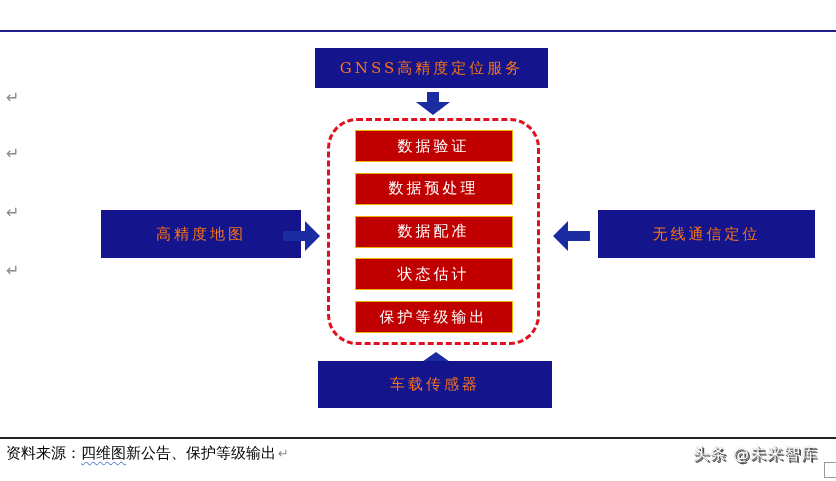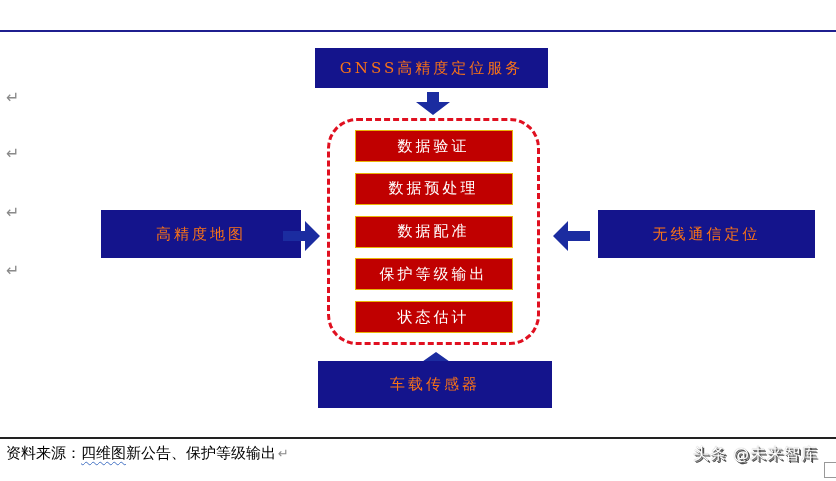--- a/index.html
+++ b/index.html
@@ -94,22 +94,22 @@
   <div class="navy-box gnss">GNSS高精度定位服务</div>
 
   <svg class="arrow a-down" width="34" height="23">
     <polygon points="11,0 23,0 23,10 34,10 17,23 0,10 11,10"></polygon>
   </svg>
 
   <div class="dashed-box">
     <div class="step">数据验证</div>
     <div class="step">数据预处理</div>
     <div class="step">数据配准</div>
+    <div class="step">状态估计</div>
     <div class="step">保护等级输出</div>
-    <div class="step">状态估计</div>
   </div>
 
   <div class="navy-box lbox">高精度地图</div>
   <svg class="arrow a-right" width="37" height="30">
     <polygon points="0,10 22,10 22,0 37,15 22,30 22,20 0,20"></polygon>
   </svg>
 
   <div class="navy-box rbox">无线通信定位</div>
   <svg class="arrow a-left" width="37" height="30">
     <polygon points="37,10 15,10 15,0 0,15 15,30 15,20 37,20"></polygon>

